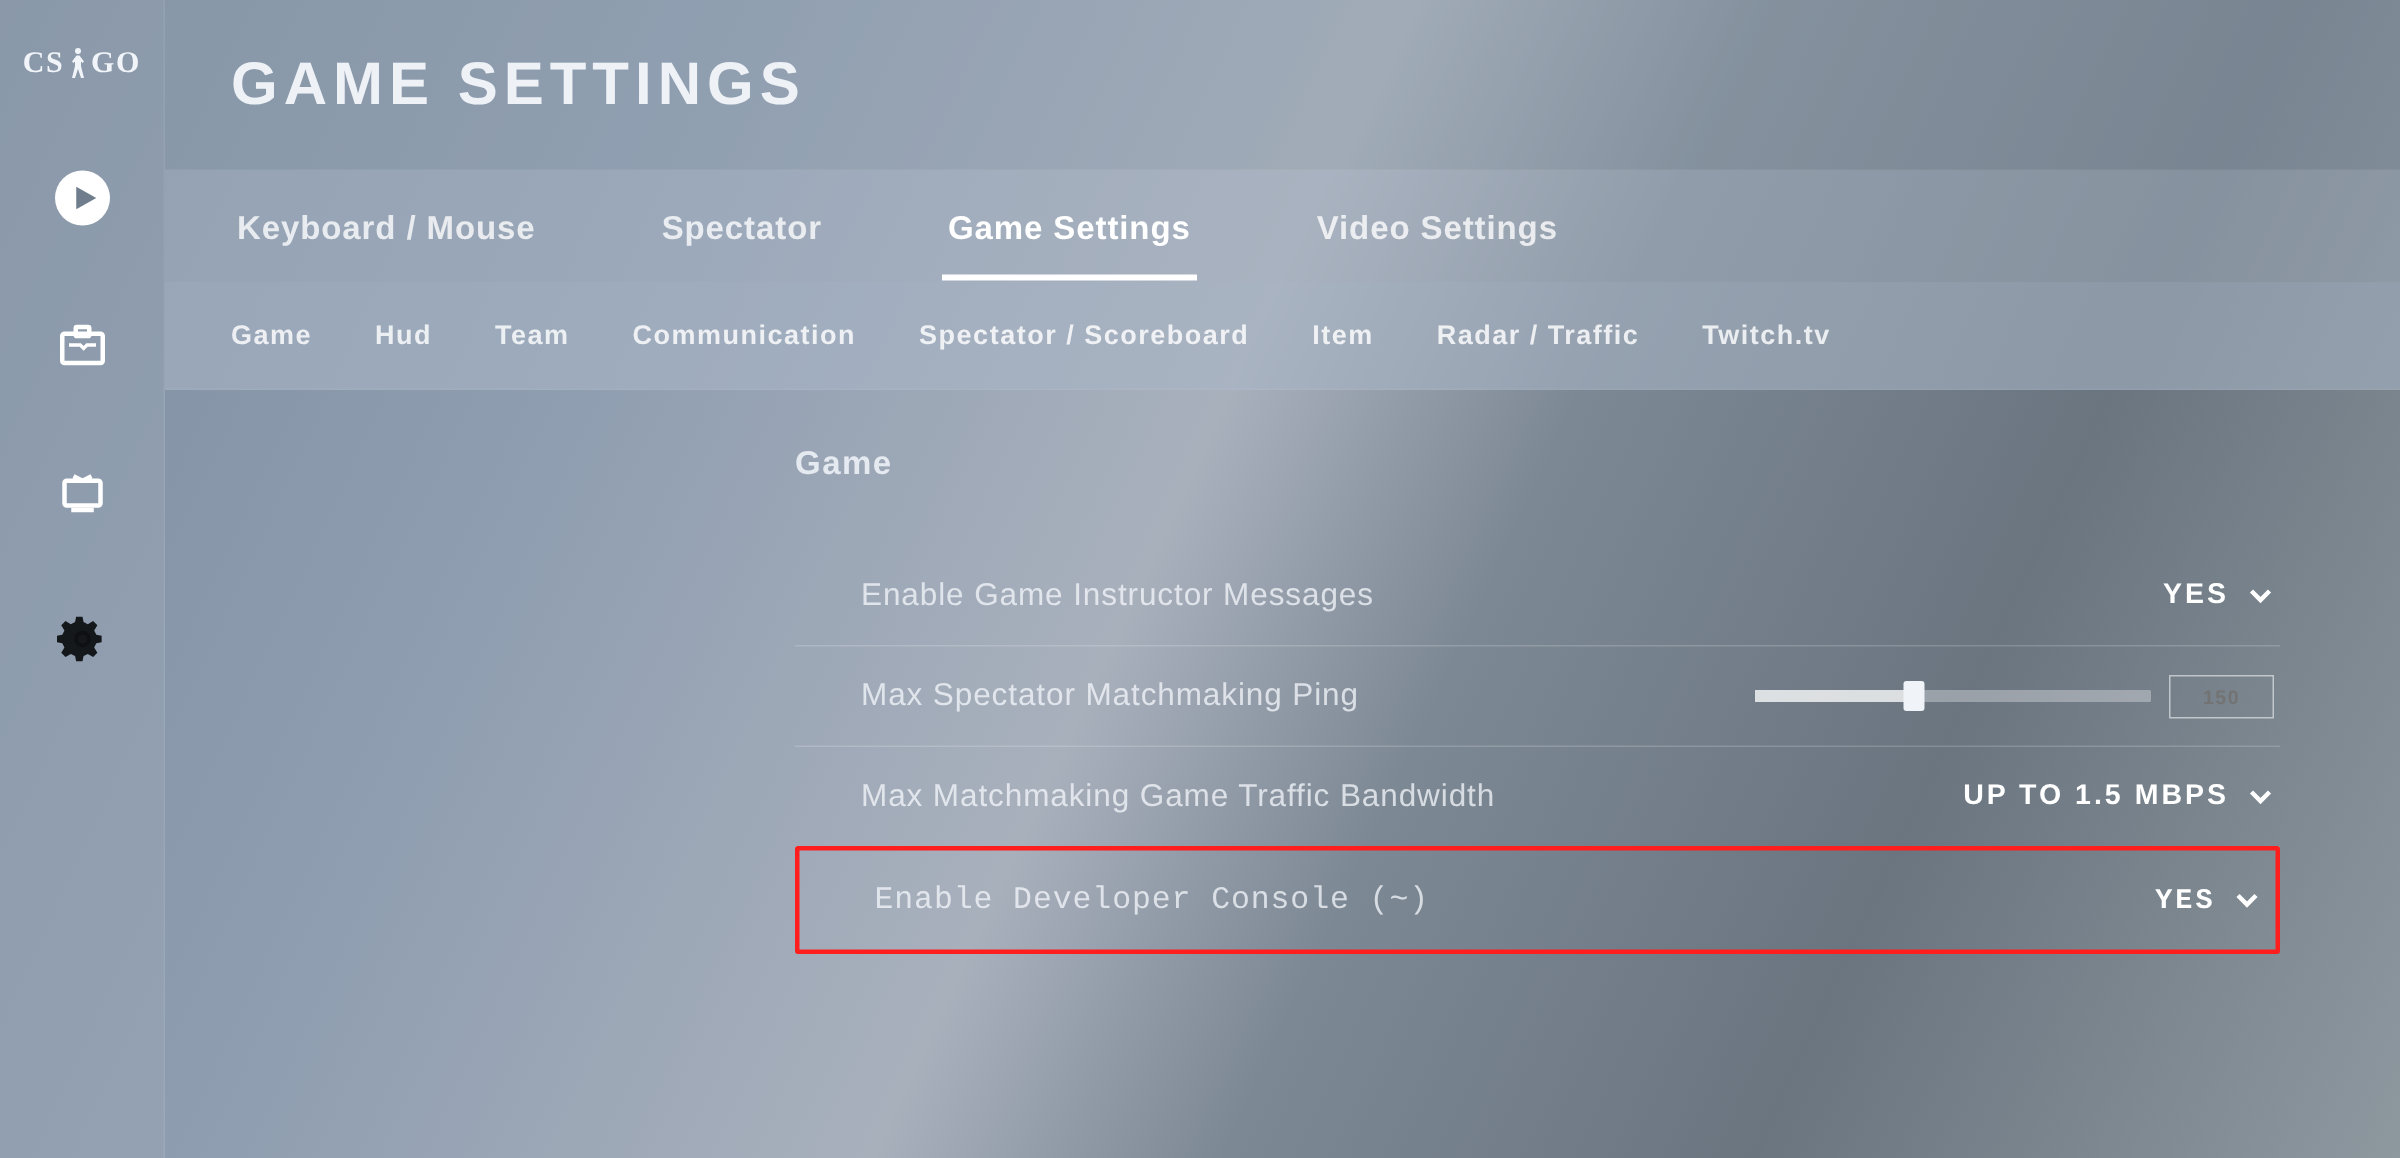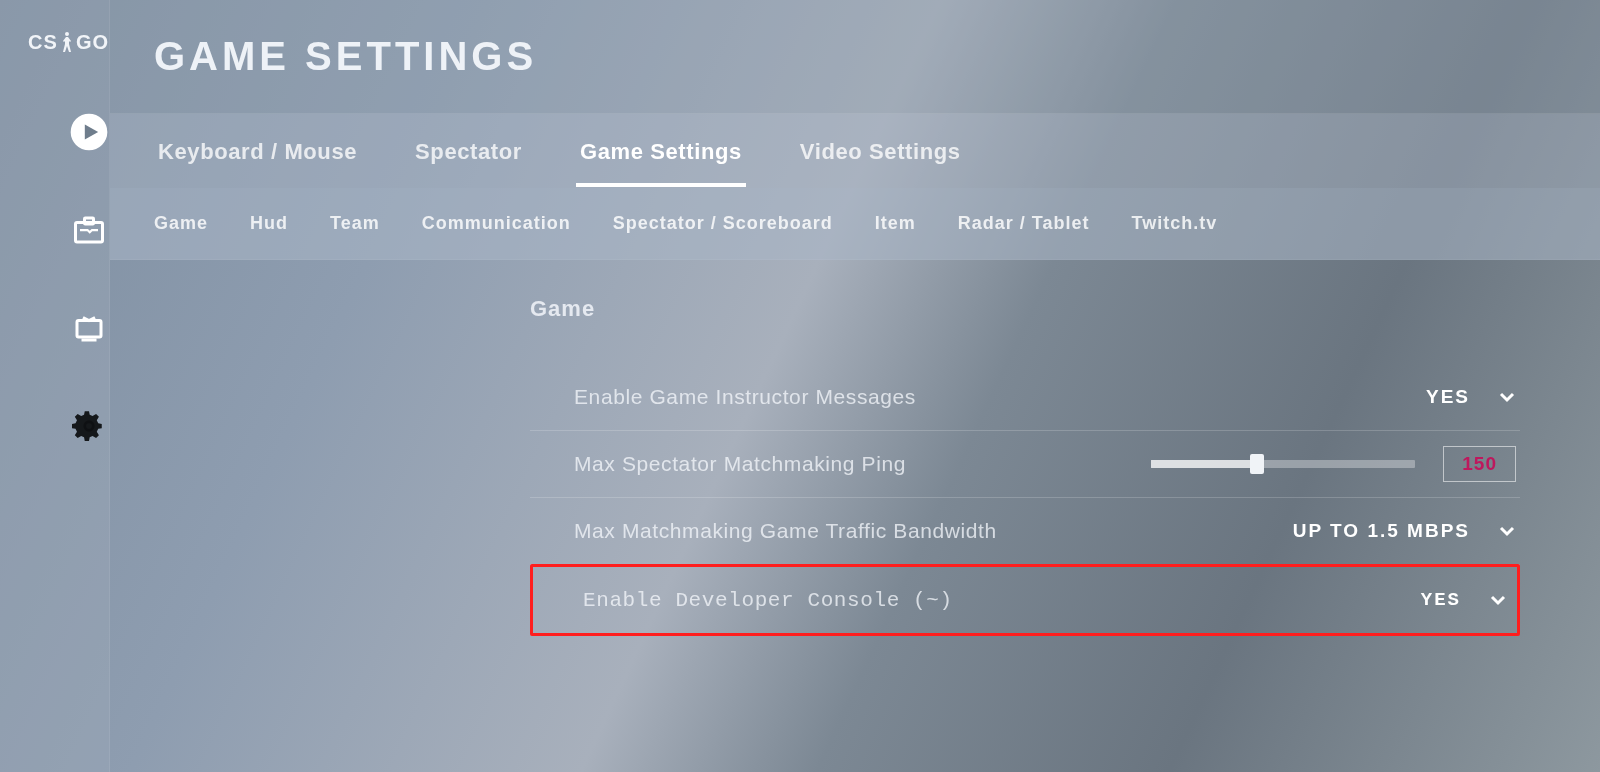--- a/index.html
+++ b/index.html
@@ -10,24 +10,25 @@
     color: #e5e9ef;
   }
 
   
   .sidebar {
     width: 110px;
     height: 100%;
     background: rgba(160,172,186,0.35);
     display: flex;
     flex-direction: column;
-    align-items: flex-end;
+    align-items: center;
     padding-top: 30px;
     gap: 58px;
     border-right: 1px solid rgba(255,255,255,0.08);
+    font-family: Liberation Serif, serif;
   }
   .sidebar .logo {
     color: #f1f4f8;
     font-weight: 700;
     font-size: 20px;
     letter-spacing: 1px;
     display: flex;
     align-items: center;
     gap: 2px;
   }
@@ -56,21 +57,21 @@
     color: #eef2f7;
     text-transform: uppercase;
     font-stretch: condensed;
   }
 
   .tabs-major {
     background: rgba(170,182,198,0.45);
     display: flex;
     align-items: center;
     padding: 0 44px;
-    gap: 50px;
+    gap: 76px;
     height: 74px;
   }
   .tabs-major .tab {
     font-size: 22px;
     letter-spacing: 0.6px;
     color: rgba(255,255,255,0.78);
     padding: 22px 4px 20px;
     cursor: pointer;
     position: relative;
     font-weight: 600;
@@ -132,21 +133,21 @@
     font-size: 21px;
     color: rgba(245,248,252,0.75);
     letter-spacing: 0.6px;
     font-stretch: condensed;
     margin-left: 40px;
   }
   .row.bright .label { color: #ffffff; }
   .row .control {
     display: flex;
     align-items: center;
-    gap: 28px;
+    gap: 12px;
     color: #ffffff;
     font-size: 19px;
     letter-spacing: 2px;
     font-weight: 700;
     font-stretch: condensed;
     justify-content: center;
   }
   .chev {
     width: 18px; height: 18px;
     display: inline-flex; align-items:center; justify-content:center;
@@ -172,24 +173,24 @@
     position:absolute; left:0; top:0; bottom:0; width:40%;
     background: rgba(255,255,255,0.65);
   }
   .slider-thumb {
     position:absolute; left:40%; top:50%; transform:translate(-50%,-50%);
     width:14px; height:20px; background:#f0f3f7; border-radius:2px;
   }
   .slider-val {
     border:1px solid rgba(255,255,255,0.55);
     padding: 6px 18px;
-    font-size: 19px;
+    font-size: 13px;
     font-weight: 600;
     letter-spacing: 1px;
-    color:#be185d;
+    color:#737373;
     min-width: 70px;
     text-align:center;
     font-stretch: condensed;
   }
 </style>
 </head>
 <body>
 
 <div class="sidebar">
   <div class="logo">
@@ -243,21 +244,21 @@
     <div class="tab">Video Settings</div>
   </div>
 
   <div class="tabs-minor">
     <div class="subtab">Game</div>
     <div class="subtab">Hud</div>
     <div class="subtab">Team</div>
     <div class="subtab">Communication</div>
     <div class="subtab">Spectator / Scoreboard</div>
     <div class="subtab">Item</div>
-    <div class="subtab">Radar / Tablet</div>
+    <div class="subtab">Radar / Traffic</div>
     <div class="subtab">Twitch.tv</div>
   </div>
 
   <div class="settings-pane">
     <div class="settings-inner">
       <div class="section-heading">Game</div>
 
       <div class="row">
         <div class="label">Enable Game Instructor Messages</div>
         <div class="control">

